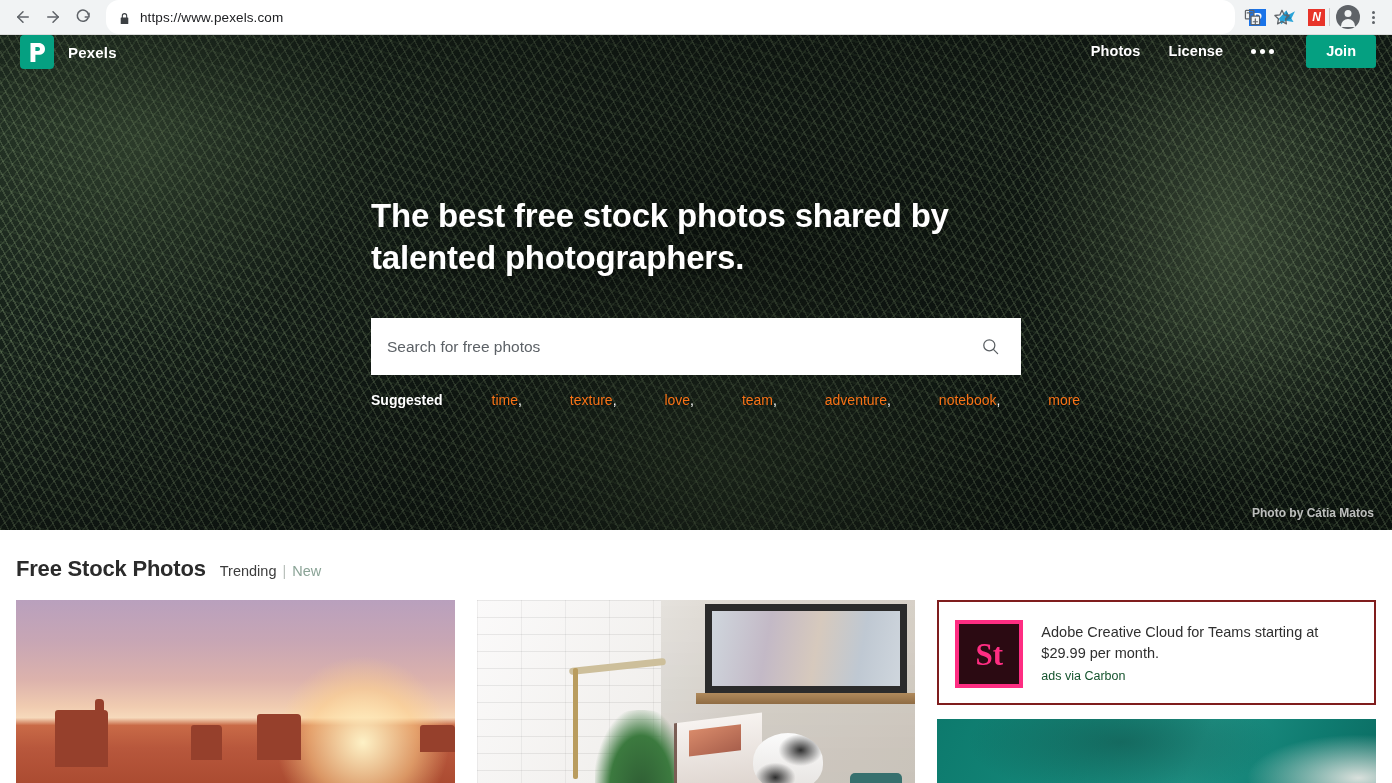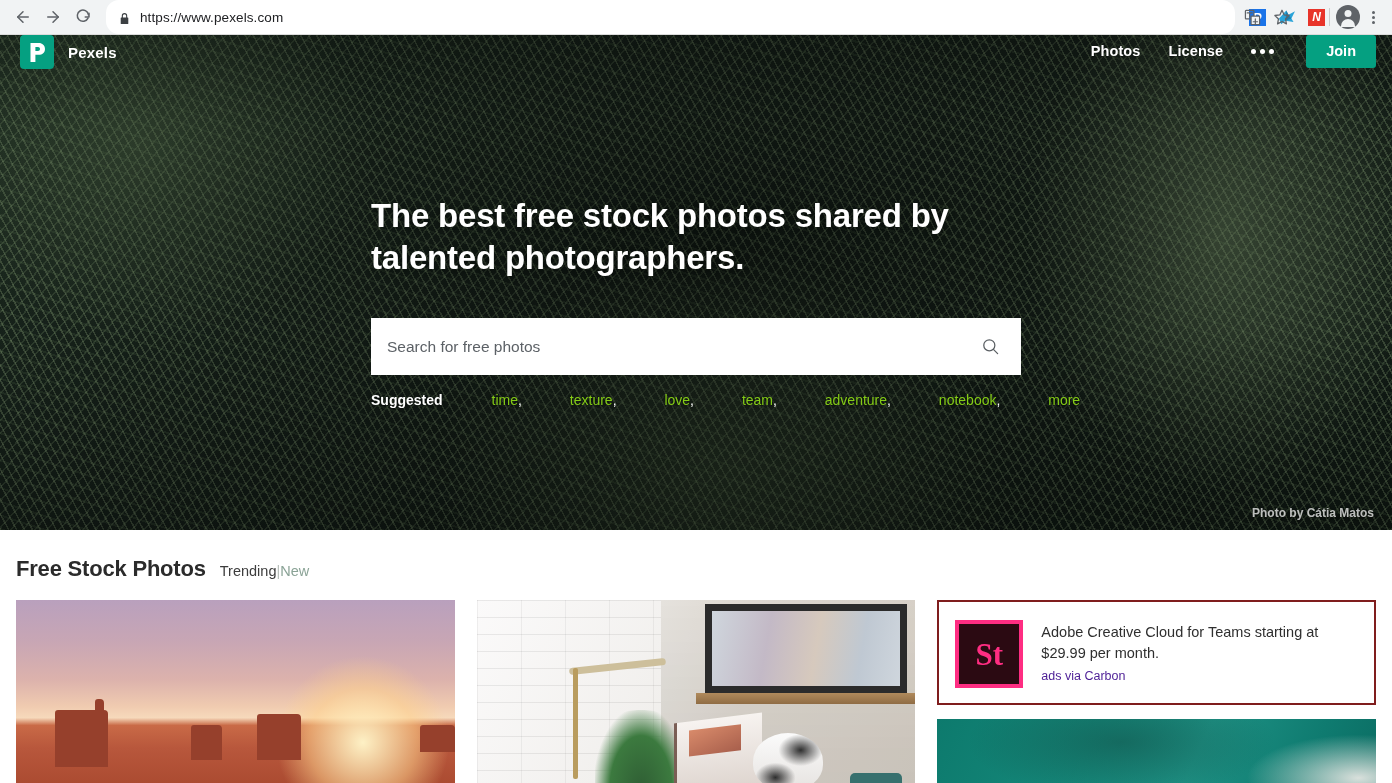--- a/index.html
+++ b/index.html
@@ -170,40 +170,40 @@
     width: 26px; height: 26px; flex: none;
     display: flex; align-items: center; justify-content: center;
     background: none; border: none; cursor: pointer; color: #5a5f63;
   }
   .suggested {
     margin-top: 17px; font-size: 14px; color: #fff;
     text-shadow: 0 1px 3px rgba(0,0,0,0.55);
     display: flex; flex-wrap: wrap; align-items: baseline;
   }
   .suggested-label { font-weight: bold; margin-right: 9px; }
-  .suggested-tag { color: #84cc16; padding-left: 40px; }
+  .suggested-tag { color: #f97316; padding-left: 40px; }
   .suggested-sep { margin-right: 4px; }
 
   .photo-credit {
     position: absolute; right: 18px; bottom: 10px;
     color: rgba(255,255,255,0.72);
     font-size: 12px; font-weight: bold;
     z-index: 4; text-shadow: 0 1px 3px rgba(0,0,0,0.5);
   }
 
   
   .content { padding: 0 16px; background: #fff; }
   .section-head {
     display: flex; align-items: baseline; gap: 14px;
     padding-top: 26px; padding-bottom: 18px;
   }
   .section-title {
     font-size: 22px; font-weight: bold; color: #2b2b2b; letter-spacing: -0.2px;
   }
-  .section-filters { font-size: 14.5px; color: #3d3d3d; display: flex; align-items: flex-end; gap: 0; }
+  .section-filters { font-size: 14.5px; color: #3d3d3d; display: flex; align-items: flex-end; gap: 6px; }
   .filter-active { color: #3d3d3d; }
   .filter-sep { color: #b9c0bb; }
   .filter-inactive { color: #8aa396; }
 
   .grid { display: flex; gap: 22px; }
   .col { flex: 1 1 0; min-width: 0; }
   .photo-card {
     width: 100%; height: 190px; overflow: hidden; position: relative;
   }
   .photo-desert {
@@ -292,21 +292,21 @@
     width: 68px; height: 68px; flex: none;
     background: #2b0a12; border: 4px solid #ff2d82;
     display: flex; align-items: center; justify-content: center;
     color: #ff2d82; font-size: 31px; font-weight: bold;
     font-family: "Liberation Serif", serif; line-height: 1;
   }
   .ad-text { padding-top: 2px; }
   .ad-headline {
     font-size: 14.5px; color: #2f2f2f; line-height: 1.42; max-width: 290px;
   }
-  .ad-source { font-size: 12.5px; color: #4c1d95; margin-top: 6px; }
+  .ad-source { font-size: 12.5px; color: #14532d; margin-top: 6px; }
 </style>
 </head>
 <body>
 
 <div class="browser-bar">
   <div class="nav-btn">
     <svg width="18" height="18" viewBox="0 0 24 24" fill="none" stroke="currentColor" stroke-width="2" stroke-linecap="round" stroke-linejoin="round">
         <line x1="19" y1="12" x2="5" y2="12"></line>
         <polyline points="12 19 5 12 12 5"></polyline>
       </svg>

